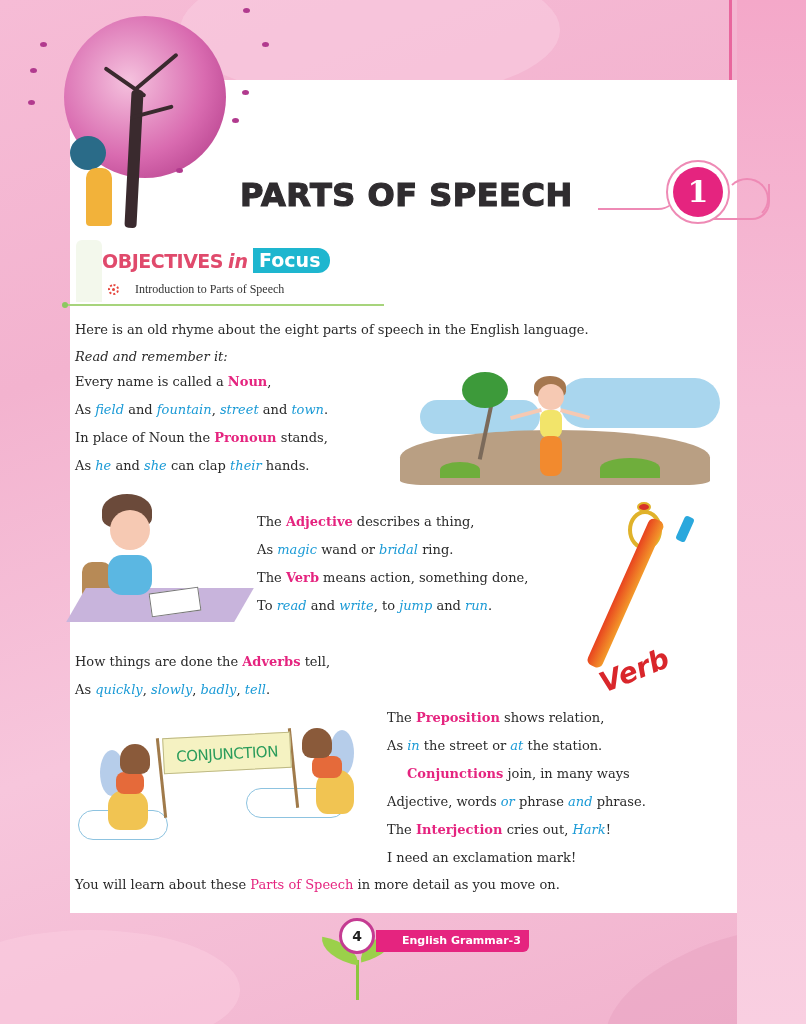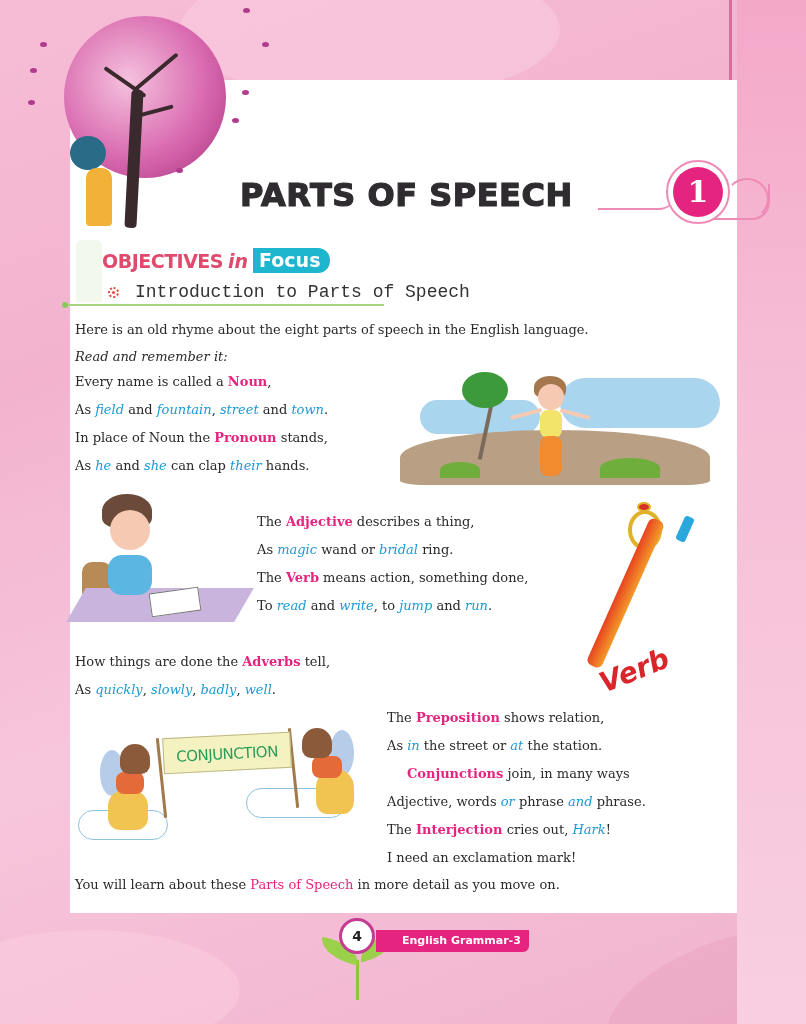--- a/index.html
+++ b/index.html
@@ -62,21 +62,21 @@
   .obj-bg { position: absolute; left: 76px; top: 240px; width: 26px; height: 62px; background: #f3f8ec; border-radius: 6px 6px 0 0; }
   .objectives-header {
     position: absolute; left: 102px; top: 248px; display: flex; align-items: center;
     font-family: "DejaVu Sans", "Liberation Sans", sans-serif; font-weight: 900; font-size: 19px;
   }
   .obj-word { color: #e04a6c; letter-spacing: -0.5px; }
   .obj-in { color: #e04a6c; font-style: italic; font-weight: bold; margin: 0 5px; }
   .obj-focus { background: #1eb6cf; color: #fff; padding: 1px 10px 2px 6px; border-radius: 0 12px 12px 0; }
   .objective-item {
     position: absolute; left: 108px; top: 282px; display: flex; align-items: center;
-    font-family: Liberation Mono, monospace; font-size: 18px; color: #333;
+    font-family: Liberation Serif, serif; font-size: 12px; color: #333;
   }
   .target-icon { width: 11px; height: 11px; border-radius: 50%; border: 2px dotted #e5443c; margin-right: 16px; position: relative; }
   .target-icon::after { content: ""; position: absolute; left: 2px; top: 2px; width: 3px; height: 3px; border-radius: 50%; background: #e5443c; }
   .obj-rule { position: absolute; left: 64px; top: 304px; width: 320px; height: 2px; background: #a7d47c; }
   .obj-dot { position: absolute; left: 62px; top: 302px; width: 6px; height: 6px; border-radius: 50%; background: #8cc860; }
 
   
   .line { position: absolute; font-size: 13px; color: #2a2a2a; white-space: nowrap; font-family: "DejaVu Serif", "Liberation Serif", serif; }
   .line .pink { color: #e5247f; font-weight: bold; }
   .line .pink-plain { color: #e5247f; }
@@ -233,21 +233,21 @@
 <div class="ring"></div>
 <div class="ring-stone"></div>
 <div class="pen-cap"></div>
 <div class="pen"></div>
 <div class="verb-label">Verb</div>
 
 <div class="line" style="left:75px;top:654px;">
   <span>How things are done the </span><span class="pink">Adverbs</span><span> tell,</span>
 </div>
 <div class="line" style="left:75px;top:682px;">
-  <span>As </span><span class="blue">quickly</span><span>, </span><span class="blue">slowly</span><span>, </span><span class="blue">badly</span><span>, </span><span class="blue">well</span><span>.</span>
+  <span>As </span><span class="blue">quickly</span><span>, </span><span class="blue">slowly</span><span>, </span><span class="blue">badly</span><span>, </span><span class="blue">tell</span><span>.</span>
 </div>
 
 <div>
   <div class="fcloud" style="left:78px;top:810px;width:90px;height:30px;"></div>
   <div class="fcloud" style="left:246px;top:788px;width:100px;height:30px;"></div>
   <div class="wing" style="left:100px;top:750px;width:24px;height:46px;"></div>
   <div class="wing" style="left:330px;top:730px;width:24px;height:46px;"></div>
   <div class="fairy-dress" style="left:108px;top:790px;width:40px;height:40px;"></div>
   <div class="fairy-top" style="left:116px;top:772px;width:28px;height:22px;"></div>
   <div class="kid-hair" style="left:120px;top:744px;width:30px;height:30px;background:#8a5a3a;"></div>

